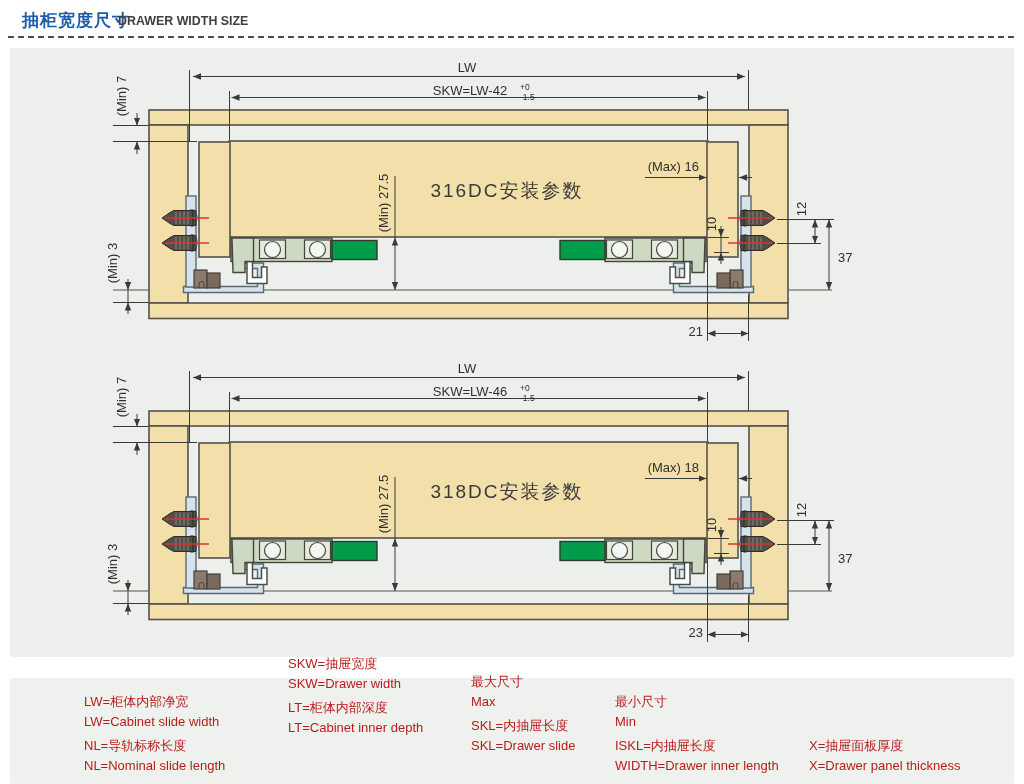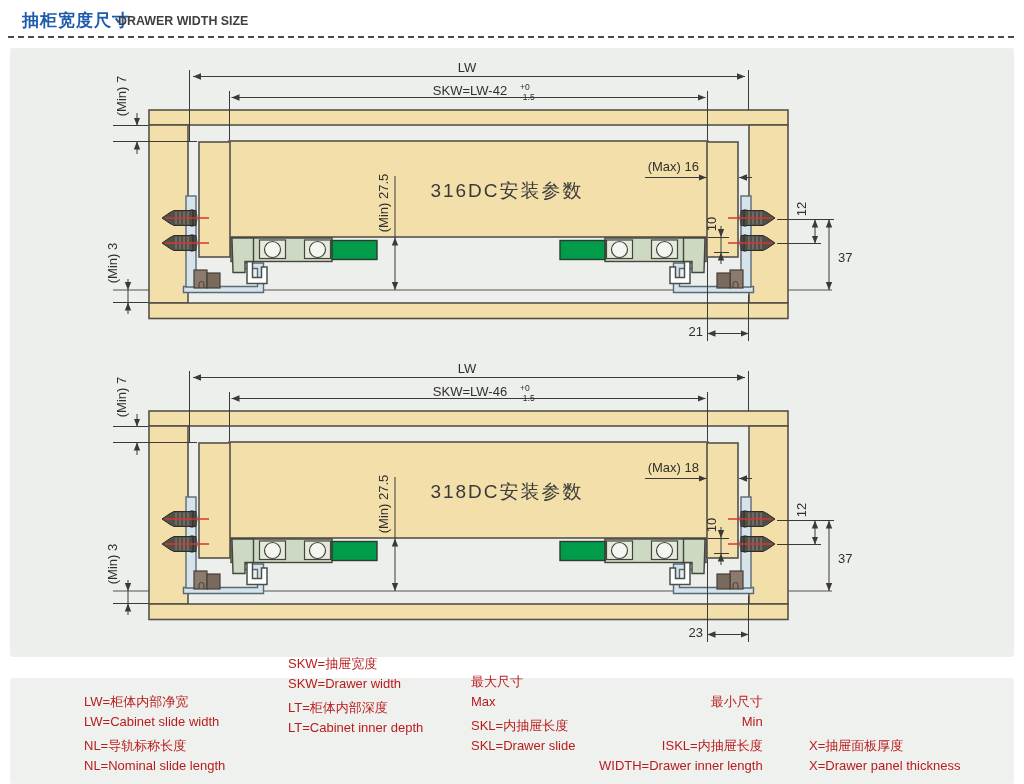--- a/index.html
+++ b/index.html
@@ -200,21 +200,21 @@
     <div>LT=柜体内部深度</div>
     <div>LT=Cabinet inner depth</div>
   </div>
   <div class="legend-col" style="left: 455px; top: 672px; position: absolute;">
     <div>最大尺寸</div>
     <div>Max</div>
     <div class="gap"></div>
     <div>SKL=内抽屉长度</div>
     <div>SKL=Drawer slide</div>
   </div>
-  <div class="legend-col" style="left: 583px; top: 692px; position: absolute; text-align: right;">
+  <div class="legend-col" style="left: 599px; top: 692px; position: absolute;">
     <div>最小尺寸</div>
     <div>Min</div>
     <div class="gap"></div>
     <div>ISKL=内抽屉长度</div>
     <div>WIDTH=Drawer inner length</div>
   </div>
   <div class="legend-col" style="left: 793px; top: 692px; position: absolute;">
     <div></div>
     <div></div>
     <div class="gap"></div>

